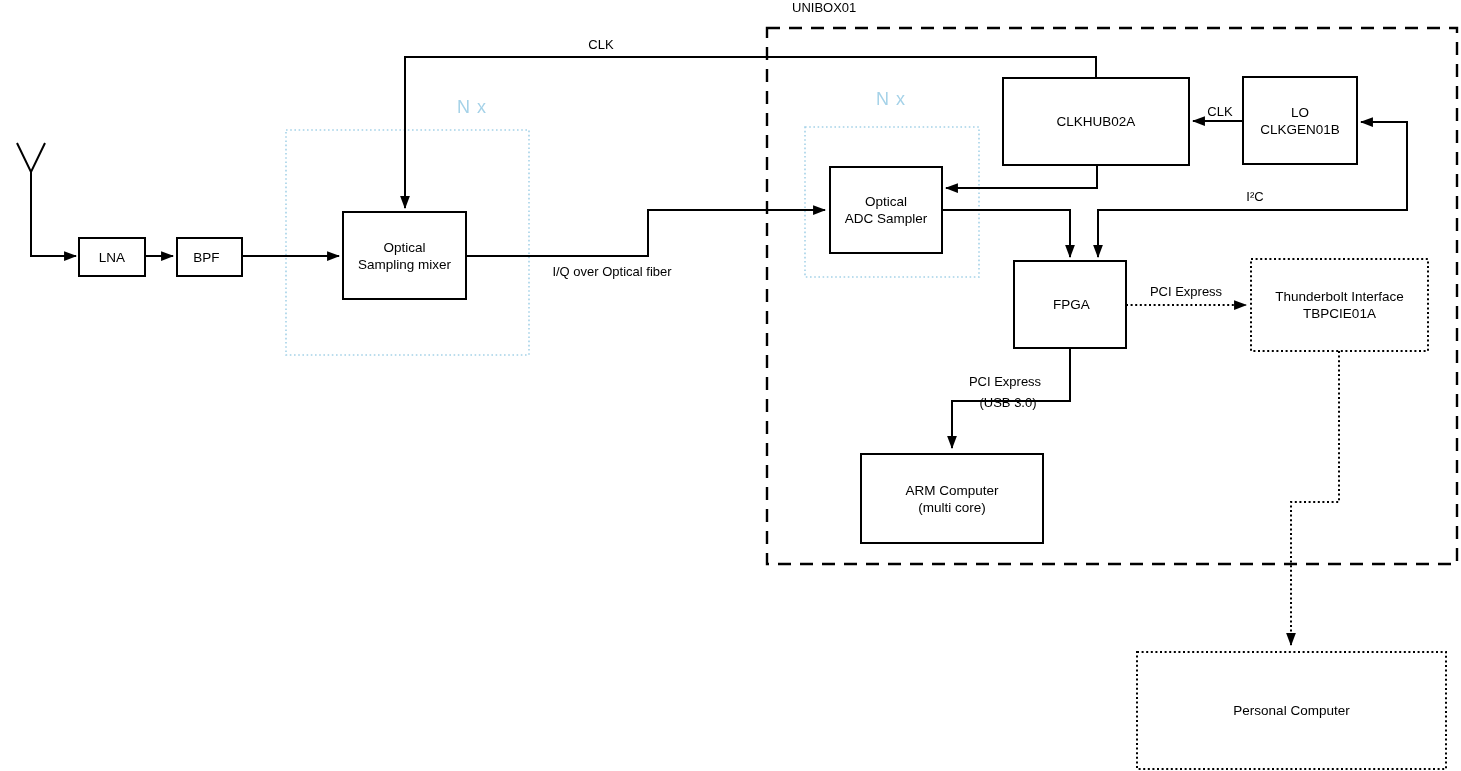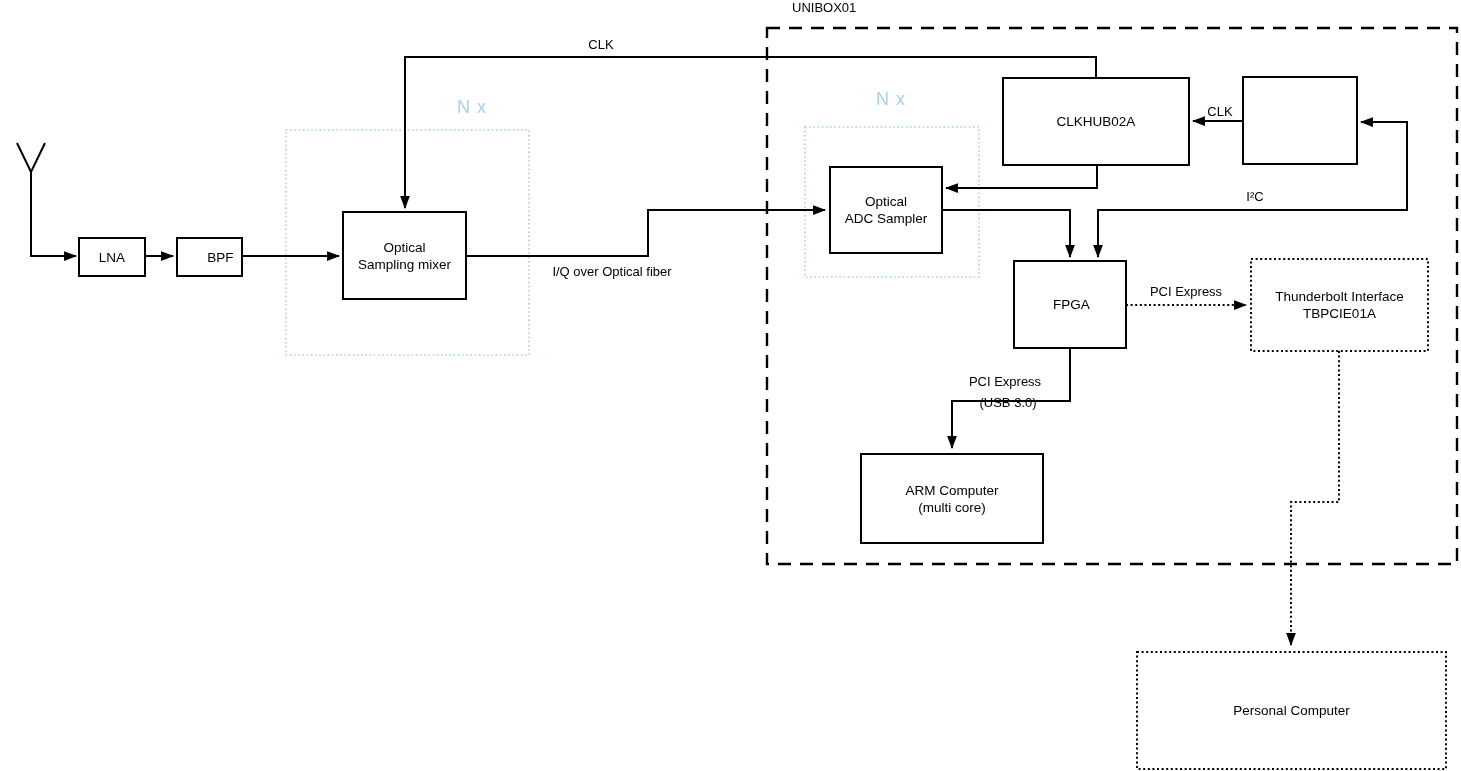--- a/index.html
+++ b/index.html
@@ -98,33 +98,37 @@
     </g>
   </svg>
 
   <div class="edge-label left-anchor" style="left:792px;top:0px;">UNIBOX01</div>
   <div class="nx-label" style="left:472px;top:93px;">N x</div>
   <div class="nx-label" style="left:891px;top:85px;">N x</div>
 
   <div class="box-label" style="left:79px;top:238px;width:66px;height:38px;">
     <span>LNA</span>
   </div>
-  <div class="box-label" style="left:191px;top:238px;width:59px;height:38px;">
+  <div class="box-label" style="left:177px;top:238px;width:59px;height:38px;">
     <span>BPF</span>
   </div>
   <div class="box-label" style="left:343px;top:212px;width:123px;height:87px;">
     <span>Optical</span>
     <span>Sampling mixer</span>
   </div>
   <div class="box-label" style="left:830px;top:167px;width:112px;height:86px;">
     <span>Optical</span>
     <span>ADC Sampler</span>
   </div>
   <div class="box-label" style="left:1003px;top:78px;width:186px;height:87px;">
     <span>CLKHUB02A</span>
+  </div>
+  <div class="box-label" style="left:1243px;top:77px;width:114px;height:87px;">
+    <span>LO</span>
+    <span>CLKGEN01B</span>
   </div>
   <div class="box-label" style="left:1014px;top:261px;width:115px;height:87px;">
     <span>FPGA</span>
   </div>
   <div class="box-label" style="left:861px;top:454px;width:182px;height:89px;">
     <span>ARM Computer</span>
     <span>(multi core)</span>
   </div>
   <div class="box-label" style="left:1251px;top:259px;width:177px;height:92px;">
     <span>Thunderbolt Interface</span>

